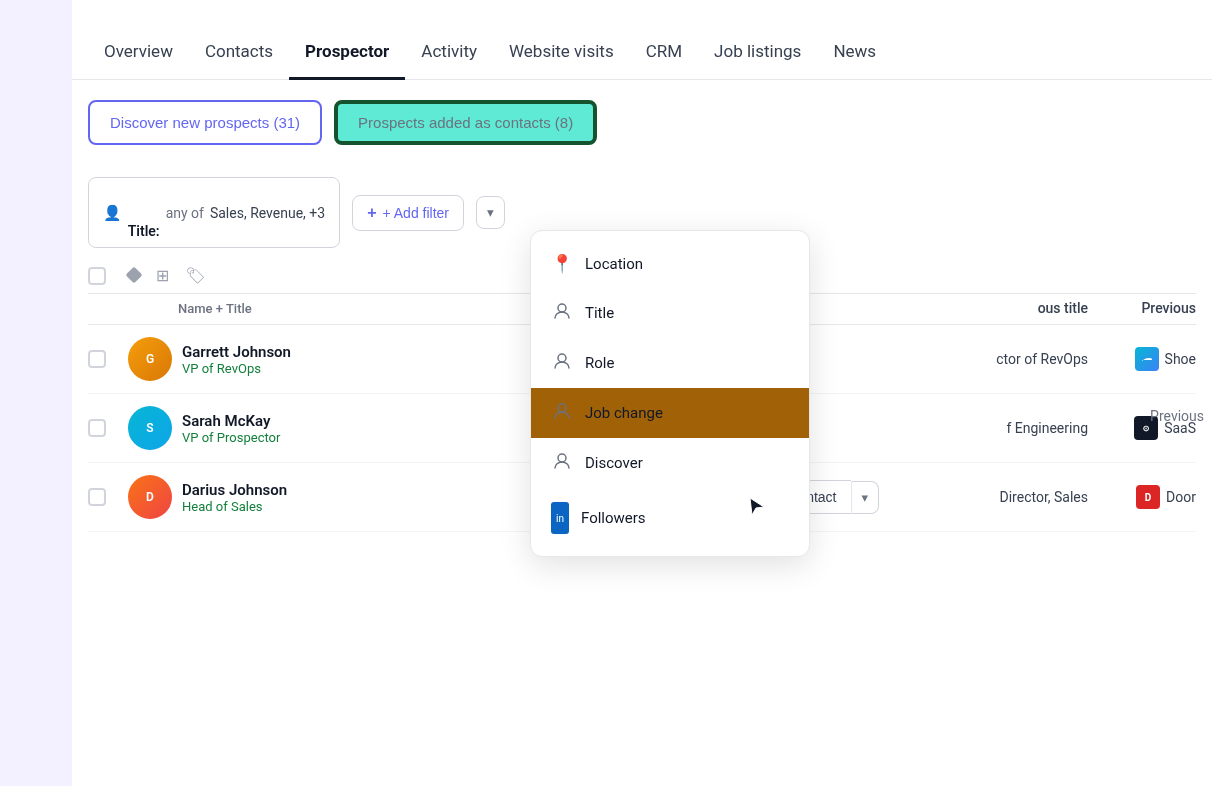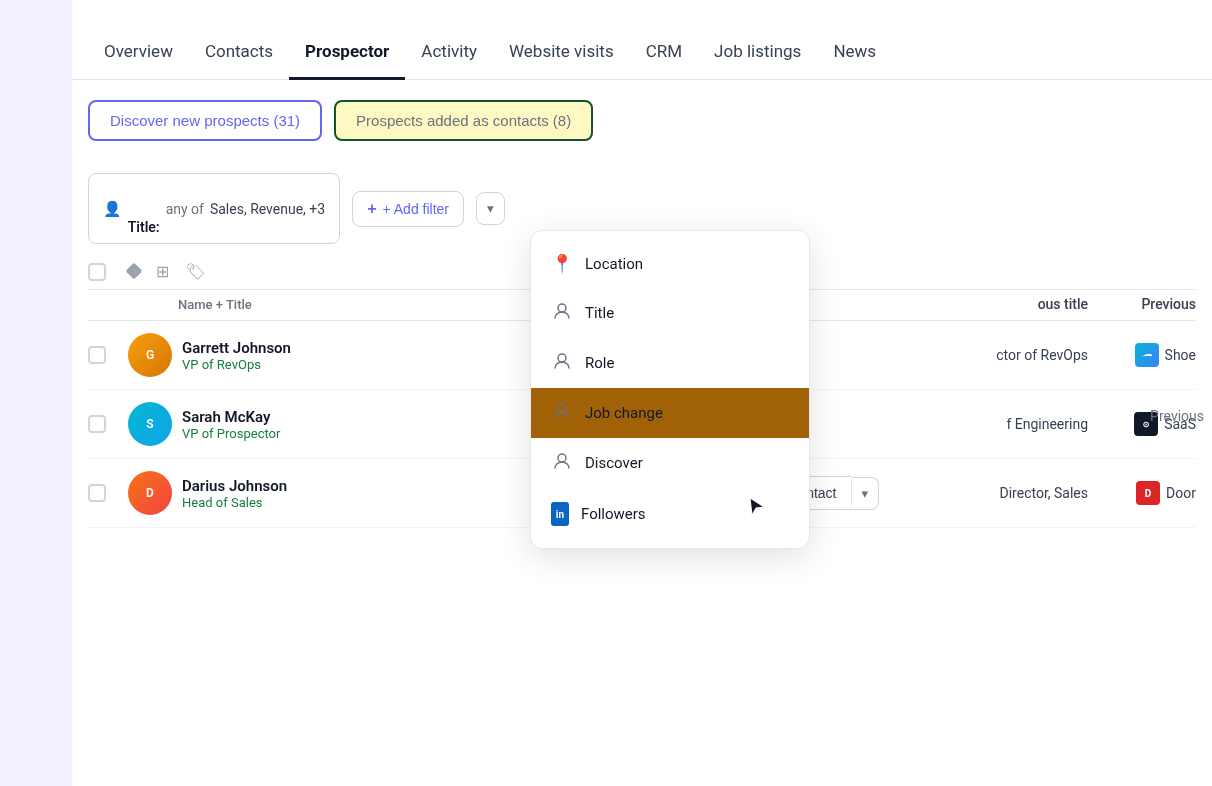--- a/index.html
+++ b/index.html
@@ -86,22 +86,22 @@
       font-weight: 500;
     }
 
     .tab-btn.active {
       background: #fff;
       border: 2px solid #6366f1;
       color: #6366f1;
     }
 
     .tab-btn.inactive {
-      background: #fef9c3;
-      border: 2px solid #14532d;
+      background: #5eead4;
+      border: 4px solid #14532d;
       color: #6b7280;
     }
 
     
     .filter-bar {
       display: flex;
       align-items: center;
       gap: 12px;
       padding: 12px 16px 8px;
       background: #fff;
@@ -612,21 +612,21 @@
     <div class="dropdown-item">
       <span class="item-icon">
         <svg width="18" height="18" viewBox="0 0 18 18" fill="none" xmlns="http://www.w3.org/2000/svg">
           <circle cx="9" cy="6" r="4" stroke="#6b7280" stroke-width="1.5" fill="none"></circle>
           <path d="M2 16c0-3.314 3.134-6 7-6s7 2.686 7 6" stroke="#6b7280" stroke-width="1.5" fill="none" stroke-linecap="round"></path>
         </svg>
       </span>
       <span>Discover</span>
     </div>
     <div class="dropdown-item">
-      <span class="item-icon" style="background:#0a66c2; color:#fff; font-size:10px; font-weight:700; width:18px; height:24px; border-radius:3px; display:flex; align-items:center; justify-content:center;">in</span>
+      <span class="item-icon" style="background:#0a66c2; color:#fff; font-size:10px; font-weight:400; width:18px; height:32px; border-radius:3px; display:flex; align-items:center; justify-content:center;">in</span>
       <span>Followers</span>
     </div>
   </div>
 
   <div class="cursor" style="left: 745px; top: 495px;">
     <svg width="24" height="24" viewBox="0 0 24 24" fill="none">
       <path d="M5 3l14 9-8 1-4 7z" fill="#111827" stroke="#fff" stroke-width="1"></path>
     </svg>
   </div>
 

